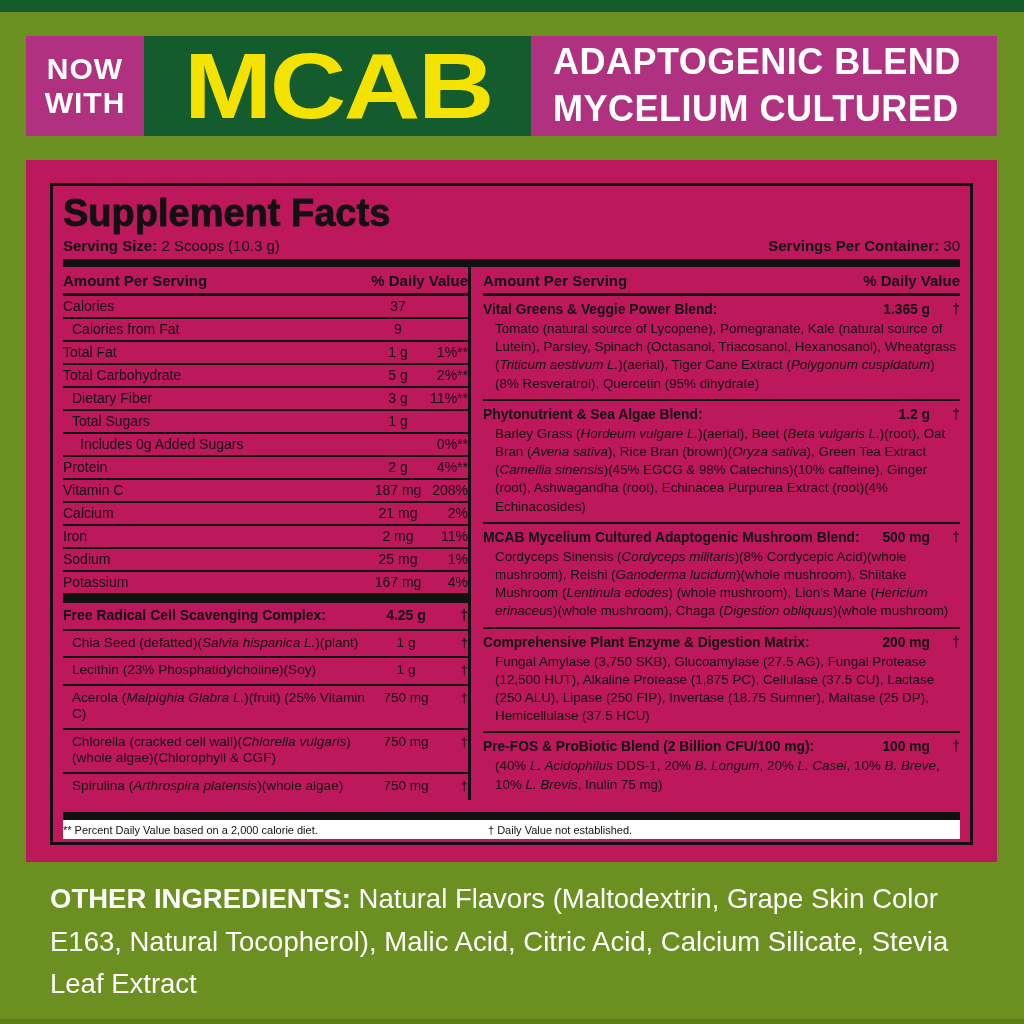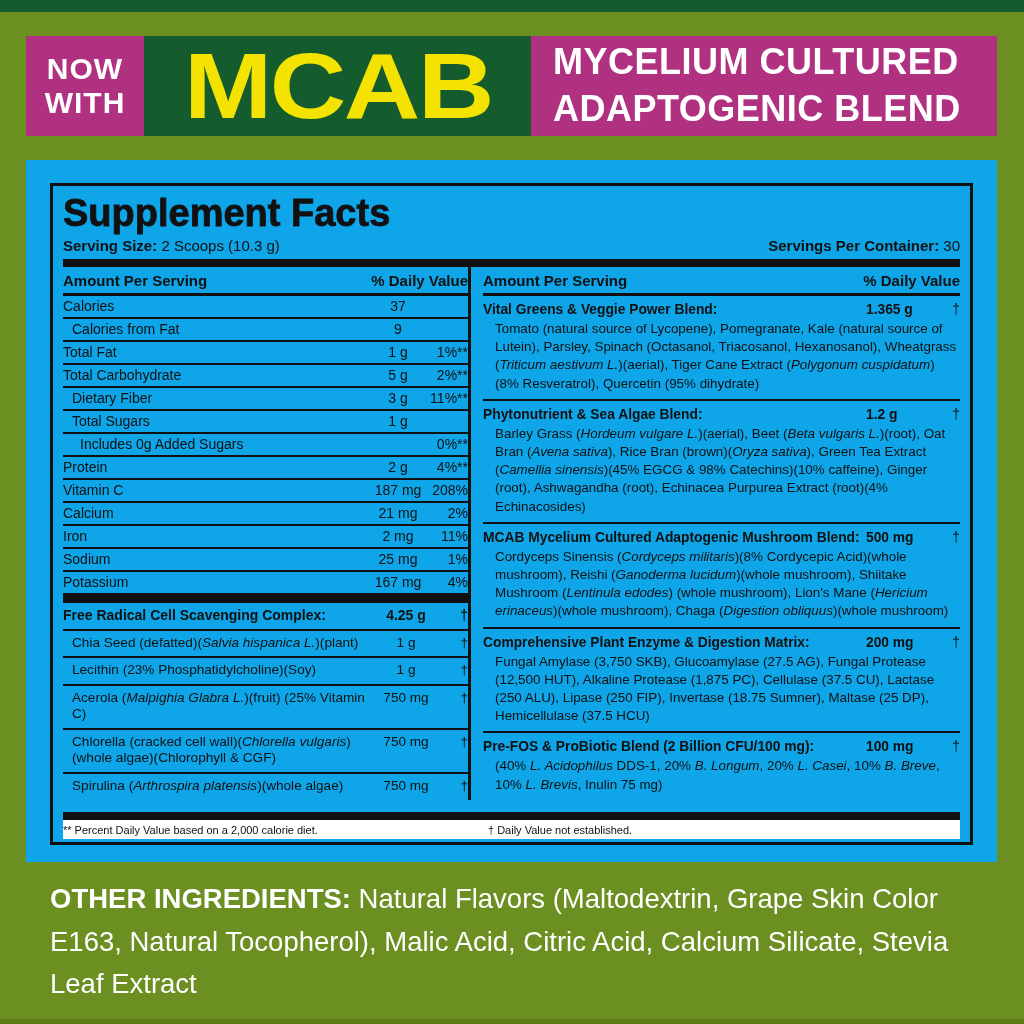--- a/index.html
+++ b/index.html
@@ -12,21 +12,21 @@
   .banner{position:absolute;left:26px;top:36px;width:971px;height:100px;display:flex;}
   .banner-now{background:#b0317f;width:118px;display:flex;flex-direction:column;justify-content:center;
     align-items:center;color:#fff;font-weight:800;font-size:30px;line-height:1.15;letter-spacing:1px;}
   .banner-mcab{background:#145c2e;width:387px;display:flex;align-items:center;justify-content:center;
     color:#f4e300;font-weight:800;font-size:92px;line-height:1;}
   .banner-mcab span{display:inline-block;transform:scaleX(1.15);letter-spacing:-2px;}
   .banner-sub{background:#b0317f;flex:1;display:flex;flex-direction:column;justify-content:center;
     padding-left:22px;color:#fff;font-weight:800;font-size:36px;line-height:1.3;letter-spacing:0.5px;}
 
   
-  .panel{position:absolute;left:26px;top:160px;width:971px;height:702px;background:#0ea5e9;}
+  .panel{position:absolute;left:26px;top:160px;width:971px;height:702px;background:#be185d;}
   .factsbox{position:absolute;left:24px;top:23px;right:24px;bottom:17px;border:3px solid #111;
     padding:4px 10px 0;overflow:hidden;color:#111;}
   .sf-title{font-size:38px;font-weight:800;letter-spacing:0px;-webkit-text-stroke:0.8px #111;
     margin:2px 0 2px;}
   .serving-row{display:flex;justify-content:space-between;font-size:15px;margin:2px 0 5px;}
   .thickbar{height:8px;background:#111;}
   .columns{display:flex;align-items:stretch;}
   .leftcol{width:405px;flex:none;}
   .vdivider{width:3px;background:#111;}
   .rightcol{flex:1;padding-left:12px;min-width:0;}
@@ -48,21 +48,21 @@
   .crow{font-size:13.6px;padding:4px 0 5px;line-height:16.5px;}
   .crow .nname{padding-left:9px;}
   .crow .namt{width:56px;}
   .crow .ndv{width:34px;}
   .crow:last-child{border-bottom:none;}
 
   .blend{border-bottom:2.5px solid #111;padding:5px 0 6px;}
   .blend:last-child{border-bottom:none;}
   .bhead{display:flex;align-items:flex-start;font-weight:700;font-size:13.8px;line-height:17px;}
   .bname{flex:1;min-width:0;}
-  .bamt{width:64px;text-align:left;white-space:nowrap;}
+  .bamt{width:64px;text-align:right;white-space:nowrap;}
   .bdag{width:30px;text-align:right;font-weight:400;}
   .bdesc{font-size:13.4px;line-height:18.2px;padding-left:12px;padding-top:2px;}
 
   .bottom-area{position:absolute;left:10px;right:10px;bottom:3px;background:#fff;}
   .fn-row{display:flex;font-size:11px;padding:4px 0 3px;}
   .fn-left{width:425px;}
   .fn-right{flex:1;}
 
   
   .other{position:absolute;left:50px;top:878px;width:950px;color:#fff;font-size:27.5px;
@@ -78,22 +78,22 @@
 
   <div class="banner">
     <div class="banner-now">
       <span>NOW</span>
       <span>WITH</span>
     </div>
     <div class="banner-mcab">
       <span>MCAB</span>
     </div>
     <div class="banner-sub">
+      <span>ADAPTOGENIC BLEND</span>
       <span>MYCELIUM CULTURED</span>
-      <span>ADAPTOGENIC BLEND</span>
     </div>
   </div>
 
   <div class="panel">
     <div class="factsbox">
       <div class="sf-title">Supplement Facts</div>
 
       <div class="serving-row">
         <div>
           <b>Serving Size:</b>

